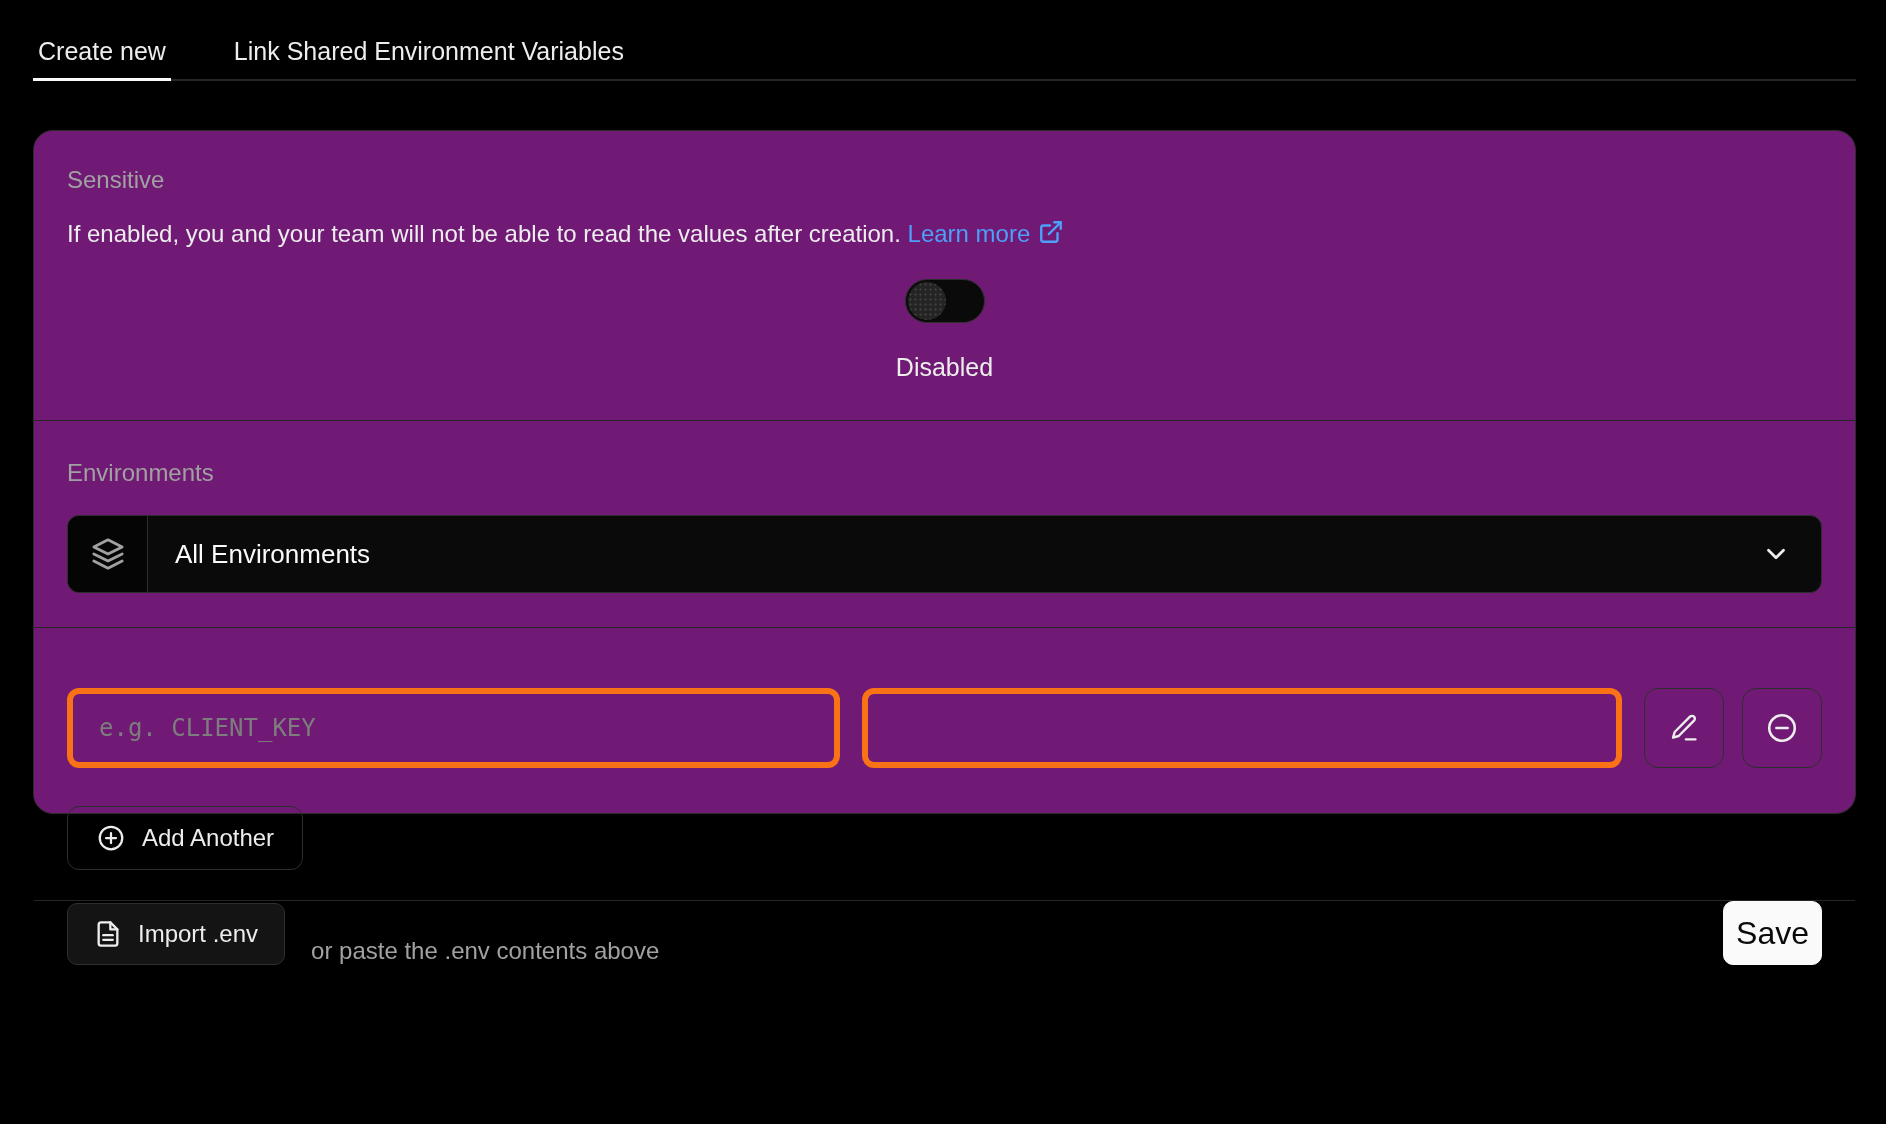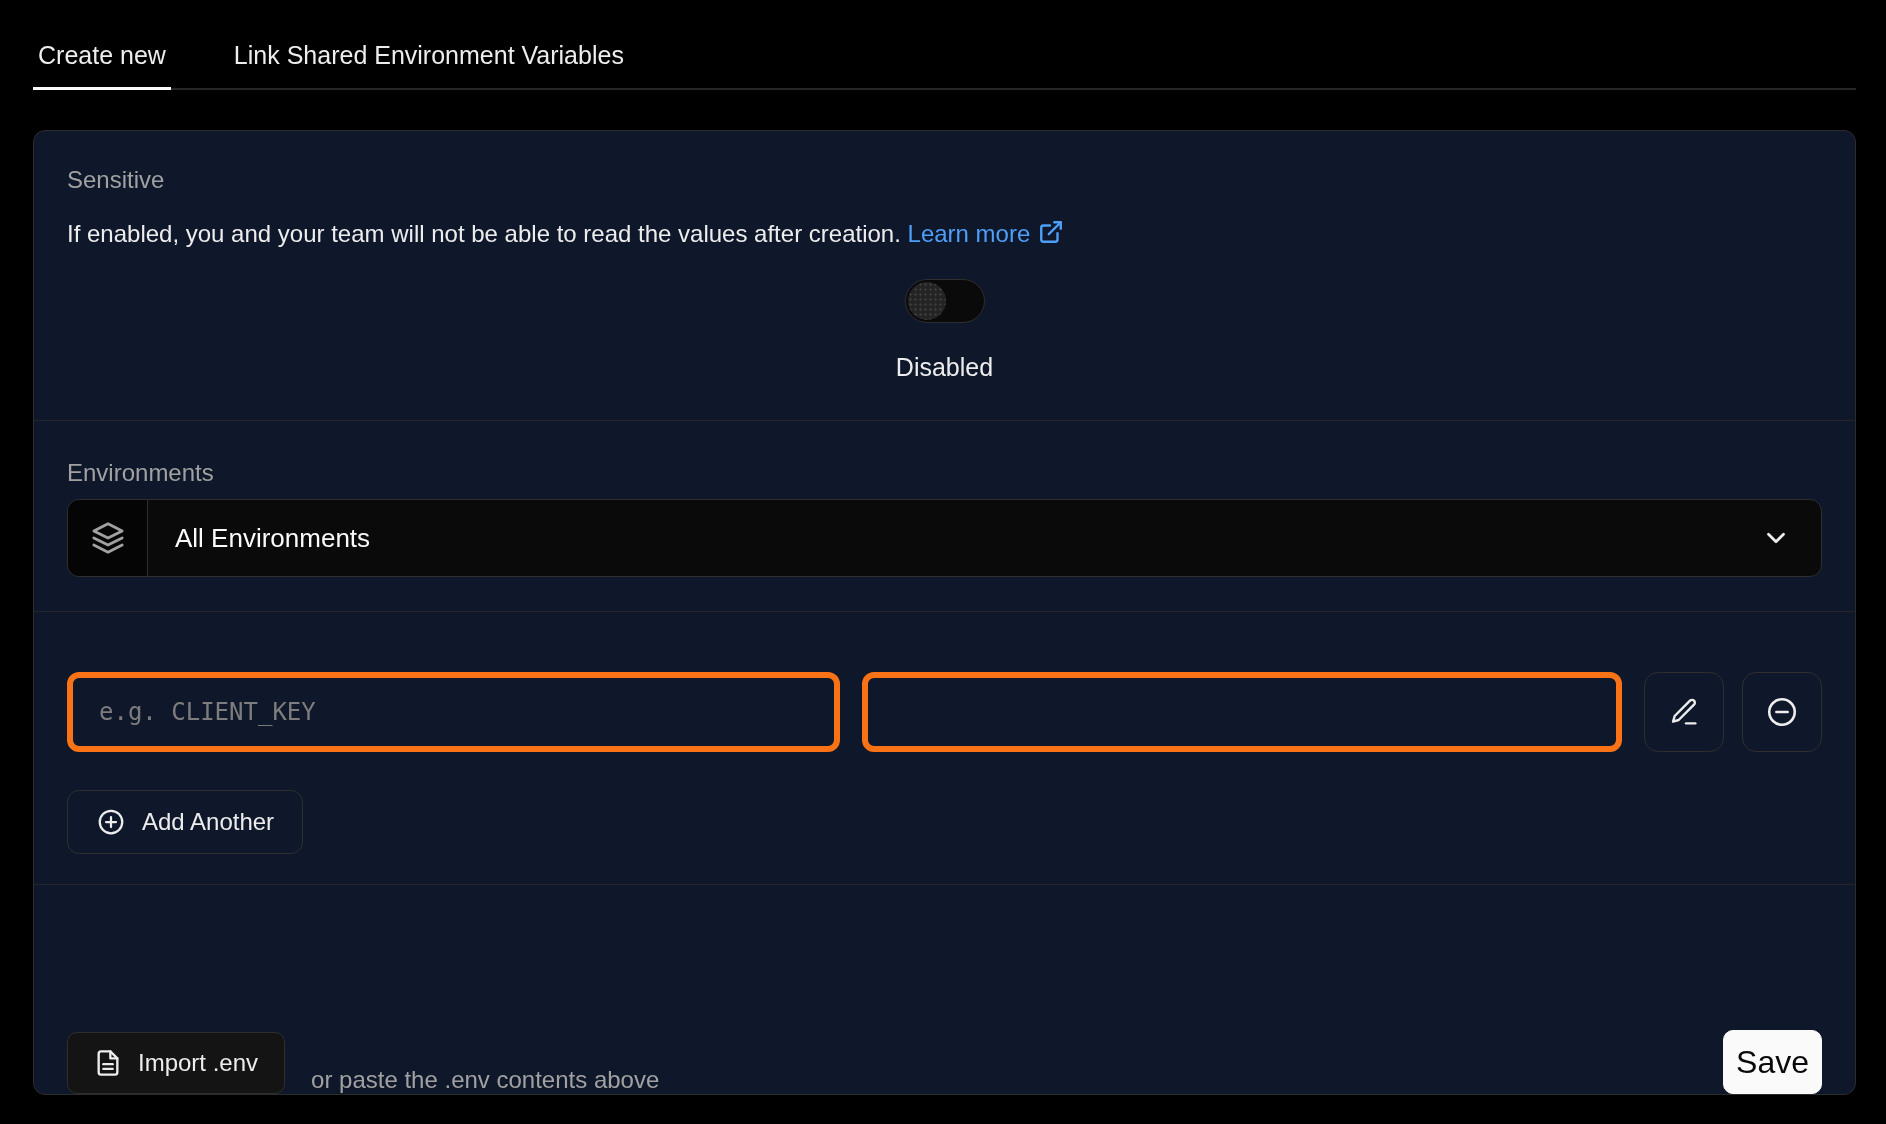--- a/index.html
+++ b/index.html
@@ -7,38 +7,38 @@
     width: 1886px; height: 1124px;
     background: #000;
     font-family: "Liberation Sans", sans-serif;
     color: #ededed;
     overflow: hidden;
   }
   .page { position: relative; width: 1886px; height: 1124px; }
 
   
   .tabs {
-    position: absolute; left: 33px; top: 0; width: 1823px; height: 90px;
+    position: absolute; left: 33px; top: 0; width: 1823px; height: 81px;
     display: flex; align-items: stretch; gap: 58px;
     border-bottom: 2px solid #262626;
   }
   .tab {
     display: flex; align-items: center;
     padding: 24px 5px 0 5px;
     font-size: 25px; color: #ededed; cursor: pointer;
     border-bottom: 3px solid transparent; margin-bottom: -2px;
     white-space: nowrap;
   }
   .tab.active { border-bottom-color: #fafafa; }
 
   
   .card {
-    position: absolute; left: 33px; top: 130px; width: 1823px; height: 965px;
-    background: #0f172a;
-    border: 1px solid #2c2c2c; border-radius: 12px;
+    position: absolute; left: 33px; top: 130px; width: 1823px; height: 684px;
+    background: #701a75;
+    border: 1px solid #2c2c2c; border-radius: 20px;
     display: flex; flex-direction: column;
   }
   .divider { height: 1px; background: #262626; flex: none; }
 
   .section { padding: 0 33px; flex: none; }
   .label { font-size: 24px; color: #a1a1a1; }
 
   
   .sec-sensitive { padding-top: 35px; padding-bottom: 38px; }
   .sec-sensitive .desc {
@@ -57,21 +57,21 @@
     border-radius: 50%;
     background-color: #242424;
     background-image: radial-gradient(#3b3b3b 1.2px, transparent 1.2px);
     background-size: 5px 5px;
   }
   .toggle-label { font-size: 25px; color: #ededed; }
 
   
   .sec-env { padding-top: 38px; padding-bottom: 34px; }
   .select {
-    margin-top: 12px; height: 78px;
+    margin-top: 28px; height: 78px;
     border: 1px solid #2e2e2e; border-radius: 12px;
     display: flex; align-items: center; cursor: pointer; background: #0a0a0a;
   }
   .select-icon-box {
     width: 80px; height: 100%; flex: none;
     display: flex; align-items: center; justify-content: center;
     border-right: 1px solid #2e2e2e; color: #a1a1a1;
     background: #050505; border-radius: 12px 0 0 12px;
   }
   .select-text { padding-left: 27px; font-size: 26px; color: #fafafa; flex: 1; }

